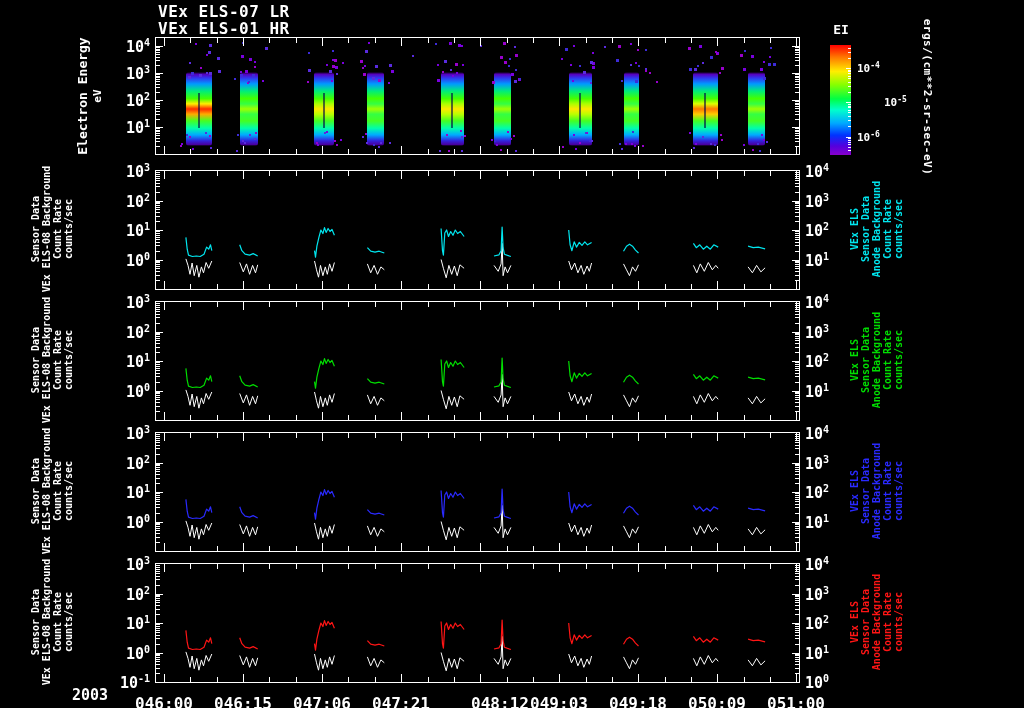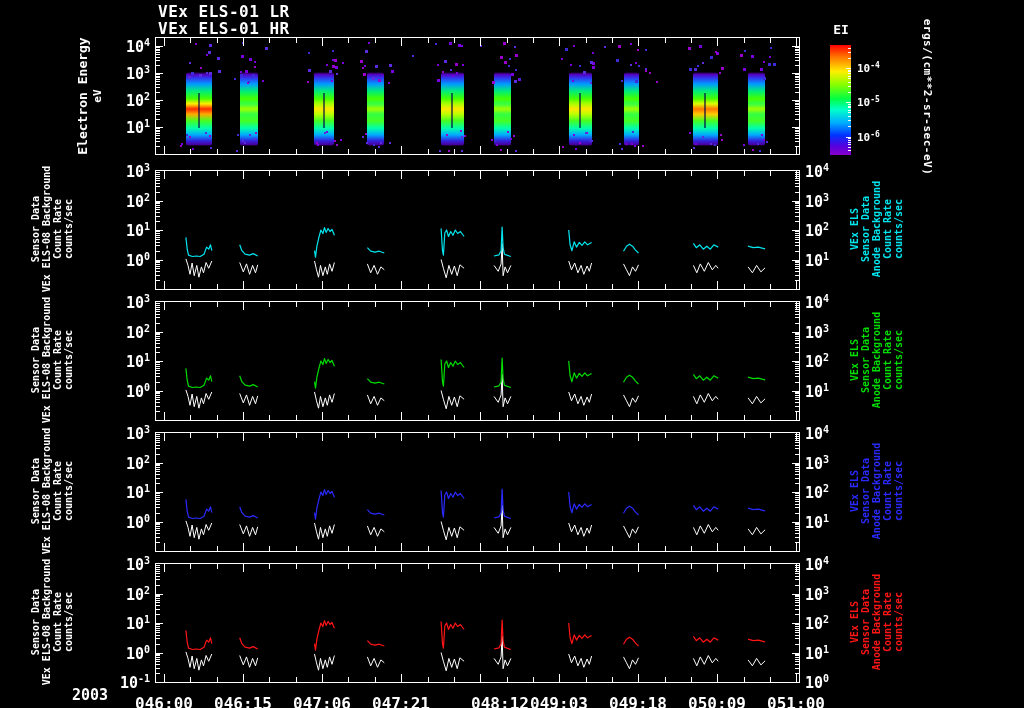--- a/index.html
+++ b/index.html
@@ -30,21 +30,21 @@
       background:linear-gradient(180deg,#ff0000 0%,#ff7700 11%,#ffee00 24%,#88ff00 36%,#00ff44 49%,
                  #00ffcc 59%,#00aaff 71%,#0033ff 82%,#5500dd 92%,#8800cc 100%);}
   .cbtick{position:absolute;background:#fff;height:1px;}
   .cb-units{position:absolute;left:927px;top:97px;font-size:11px;font-weight:bold;letter-spacing:.5px;
       white-space:nowrap;transform:translate(-50%,-50%) rotate(90deg);}
 </style>
 </head>
 <body>
 
 <div class="screen">
-  <div class="title t1">VEx ELS-01 LR</div>
+  <div class="title t1">VEx ELS-07 LR</div>
   <div class="title t2">VEx ELS-01 HR</div>
 
   <div class="spec-ylabel">
     <div>Electron Energy</div>
     <div class="units">eV</div>
   </div>
 
   <div class="cb-title">EI</div>
   <div class="colorbar"></div>
   <div class="cb-units">ergs/(cm**2-sr-sec-eV)</div>
@@ -403,21 +403,21 @@
           <line x1="0" y1="8.5" x2="7" y2="8.5" stroke="#fff" stroke-width="1"></line>
           <line x1="636" y1="8.5" x2="643" y2="8.5" stroke="#fff" stroke-width="1"></line>
         </svg>
       </div>
       <div class="numlab lnum" style="top: 46.093px;">10<sup>4</sup></div>
       <div class="numlab lnum" style="top: 73.0698px;">10<sup>3</sup></div>
       <div class="numlab lnum" style="top: 100.047px;">10<sup>2</sup></div>
       <div class="numlab lnum" style="top: 127.023px;">10<sup>1</sup></div>
       <div class="numlab cbnum" style="left: 857px; top: 68.1px;">10<sup>-4</sup></div>
       <div class="cbtick" style="left: 846px; width: 5px; top: 68px;"></div>
-      <div class="numlab cbnum" style="left: 857px; top: 102.2px;">10<sup>-5</sup></div>
+      <div class="numlab cbnum" style="left: 884px; top: 102.2px;">10<sup>-5</sup></div>
       <div class="cbtick" style="left: 846px; width: 5px; top: 102px;"></div>
       <div class="numlab cbnum" style="left: 857px; top: 137.4px;">10<sup>-6</sup></div>
       <div class="cbtick" style="left: 846px; width: 5px; top: 137px;"></div>
       <div class="cbtick" style="left: 848px; width: 3px; top: 58px;"></div>
       <div class="cbtick" style="left: 848px; width: 3px; top: 52px;"></div>
       <div class="cbtick" style="left: 848px; width: 3px; top: 48px;"></div>
       <div class="cbtick" style="left: 848px; width: 3px; top: 92px;"></div>
       <div class="cbtick" style="left: 848px; width: 3px; top: 86px;"></div>
       <div class="cbtick" style="left: 848px; width: 3px; top: 82px;"></div>
       <div class="cbtick" style="left: 848px; width: 3px; top: 78px;"></div>

